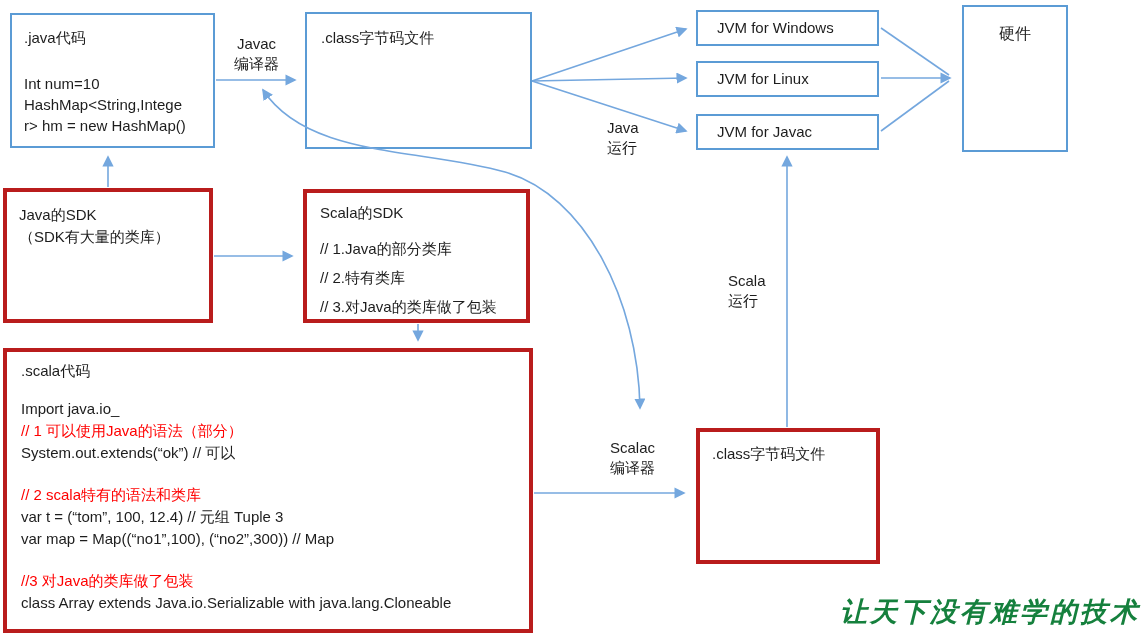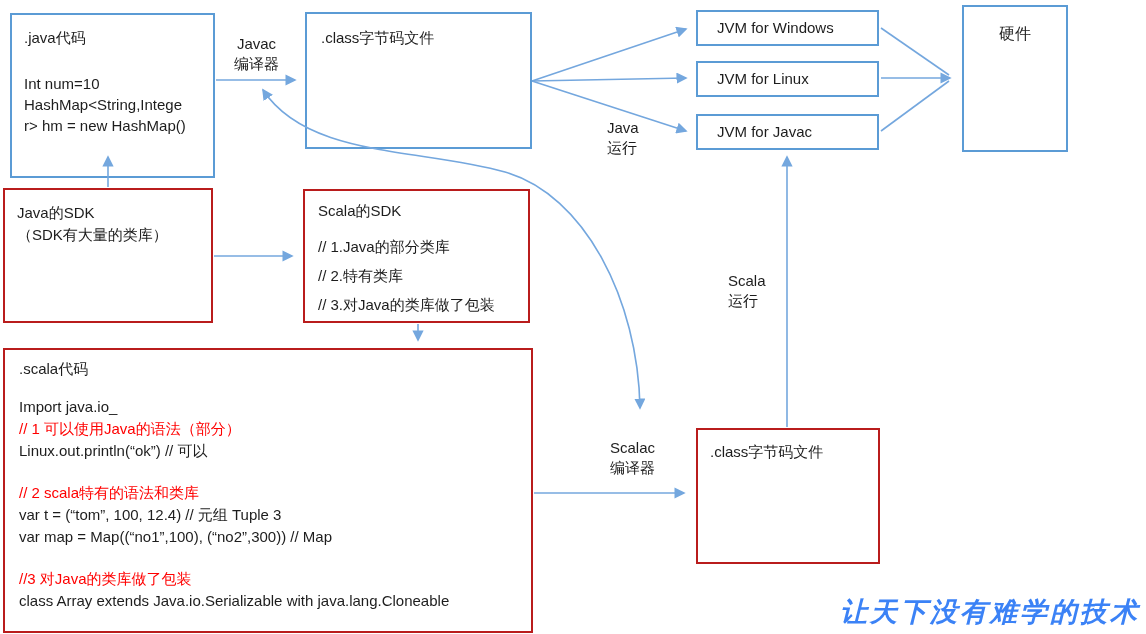--- a/index.html
+++ b/index.html
@@ -2,27 +2,27 @@
 <html><head>
 <meta charset="utf-8">
 <style>
   html,body{margin:0;padding:0;background:#fff;}
   #stage{
     position:relative;width:1146px;height:634px;overflow:hidden;background:#fff;
     font-family:"Liberation Sans","DejaVu Sans",sans-serif;color:#1d1d1d;
   }
   .box{position:absolute;background:#fff;box-sizing:border-box;font-size:15px;}
   .blue{border:2px solid #5B9BD5;}
-  .orange{border:2px solid #b91c1c;}
+  .orange{border:4px solid #b91c1c;}
   .box .title{line-height:19px;}
   .codeline{line-height:21px;white-space:nowrap;}
   .red{color:#FF0000;}
   .gap{margin-top:20px;}
 
-  #java-code-box{left:10px;top:13px;width:205px;height:165px;padding:13px 12px;}
+  #java-code-box{left:10px;top:13px;width:205px;height:135px;padding:13px 12px;}
   #java-code-box .title{margin-bottom:26px;}
 
   #class-java-box{left:305px;top:12px;width:227px;height:137px;padding:14px 14px;}
 
   .jvm-box{left:696px;width:183px;height:36px;padding-left:19px;line-height:32px;}
   #jvm-windows-box{top:10px;}
   #jvm-linux-box{top:61px;}
   #jvm-unix-box{top:114px;}
 
   #hardware-box{left:962px;top:5px;width:106px;height:147px;text-align:center;padding-top:17px;font-size:16px;}
@@ -41,21 +41,21 @@
   #class-scala-box{left:696px;top:428px;width:184px;height:136px;padding:12px 12px;}
 
   .freelabel{position:absolute;font-size:15px;line-height:20px;white-space:nowrap;}
   #javac-label{left:234px;top:34px;text-align:center;}
   #java-run-label{left:607px;top:118px;}
   #scalac-label{left:610px;top:438px;text-align:center;}
   #scala-run-label{left:728px;top:271px;}
 
   #watermark{
     position:absolute;right:6px;bottom:4px;font-size:27px;letter-spacing:3px;
-    color:#3b82f6;font-weight:bold;font-style:italic;
+    color:#15803d;font-weight:bold;font-style:italic;
     font-family:Liberation Serif, serif;
   }
 
   #arrow-layer{position:absolute;left:0;top:0;width:1146px;height:634px;z-index:5;pointer-events:none;}
 </style>
 </head>
 <body>
 
 <div id="stage">
 
@@ -103,21 +103,21 @@
     <div class="title">Scala的SDK</div>
     <div class="sdkline">// 1.Java的部分类库</div>
     <div class="sdkline">// 2.特有类库</div>
     <div class="sdkline">// 3.对Java的类库做了包装</div>
   </div>
 
   <div class="box orange" id="scala-code-box">
     <div class="title">.scala代码</div>
     <div class="codeline">Import java.io_</div>
     <div class="codeline red">// 1 可以使用Java的语法（部分）</div>
-    <div class="codeline">Linux.out.println(“ok”)  // 可以</div>
+    <div class="codeline">System.out.extends(“ok”)  // 可以</div>
     <div class="codeline red gap">// 2 scala特有的语法和类库</div>
     <div class="codeline">var t = (“tom”, 100, 12.4) // 元组 Tuple 3</div>
     <div class="codeline">var map = Map((“no1”,100), (“no2”,300))  // Map</div>
     <div class="codeline red gap">//3 对Java的类库做了包装</div>
     <div class="codeline">class Array extends Java.io.Serializable with java.lang.Cloneable</div>
   </div>
 
   <div class="freelabel" id="scalac-label">
     <div>Scalac</div>
     <div>编译器</div>

